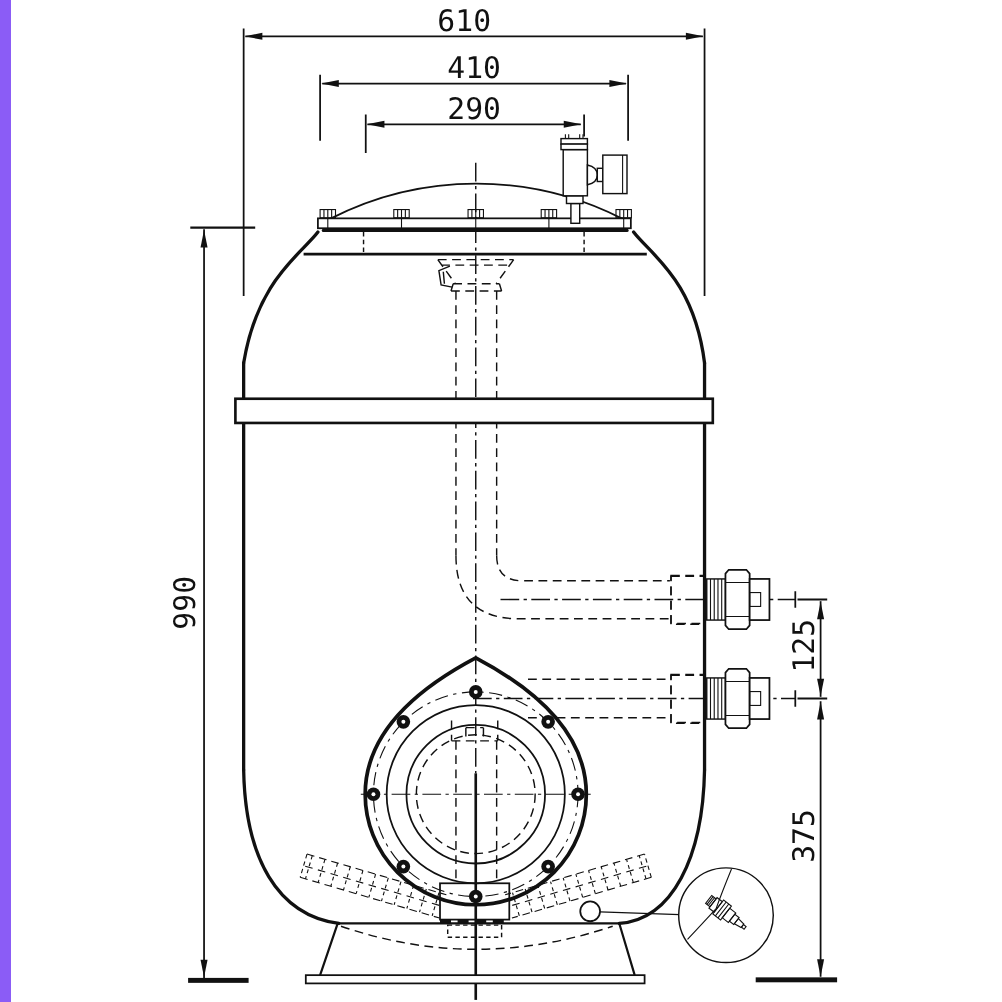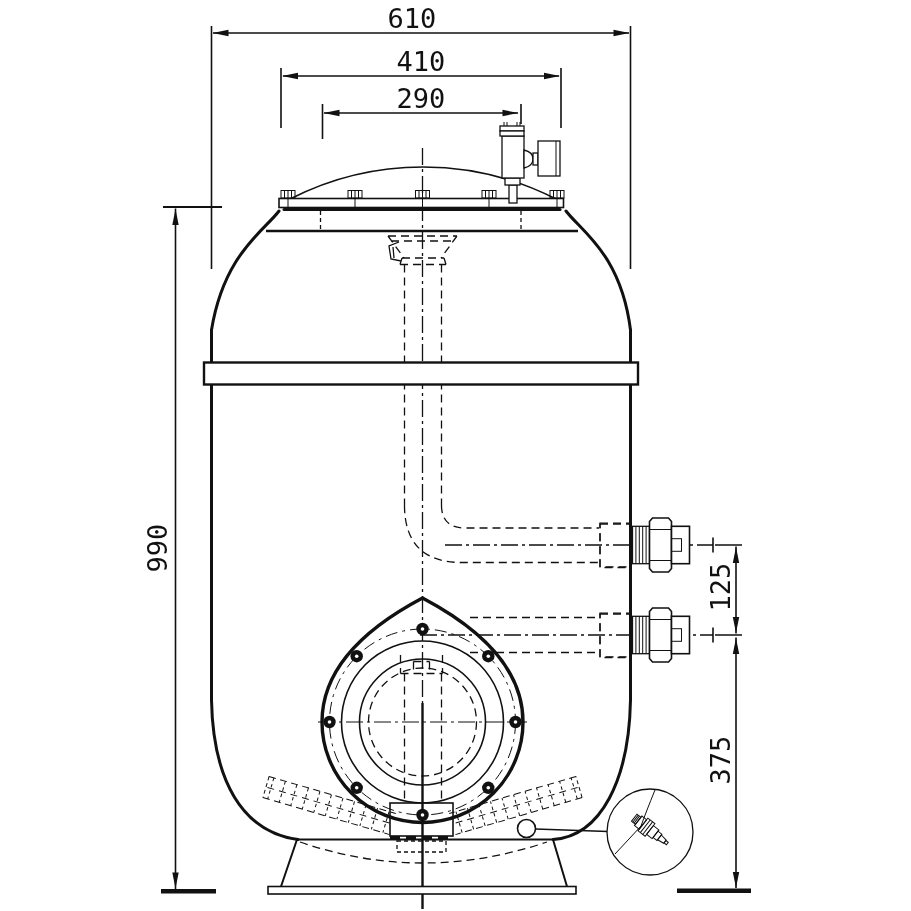--- a/index.html
+++ b/index.html
@@ -1,16 +1,16 @@
 <!DOCTYPE html>
 <html><head>
 <meta charset="utf-8">
 <style>
   html,body{margin:0;padding:0;background:#fff;}
-  .stage{width:886px;height:911px;position:relative;background:#8b5cf6;}
+  .stage{width:886px;height:911px;position:relative;background:#8b5cf6;padding-left:10px;}
   svg{display:block;}
   .k3 {stroke:#111;stroke-width:3;fill:none;stroke-linecap:round;stroke-linejoin:round;}
   .k32{stroke:#111;stroke-width:3.4;fill:none;stroke-linecap:round;stroke-linejoin:round;}
   .k25{stroke:#111;stroke-width:2.4;fill:none;stroke-linecap:butt;}
   .k2 {stroke:#111;stroke-width:2;fill:none;stroke-linecap:butt;}
   .k16{stroke:#111;stroke-width:1.6;fill:none;stroke-linecap:butt;}
   .k13{stroke:#111;stroke-width:1.3;fill:none;stroke-linecap:butt;}
   .k10{stroke:#111;stroke-width:1;fill:none;stroke-linecap:butt;}
   .dash {stroke-dasharray:8 5;}
   .dashS{stroke-dasharray:4 3;}

